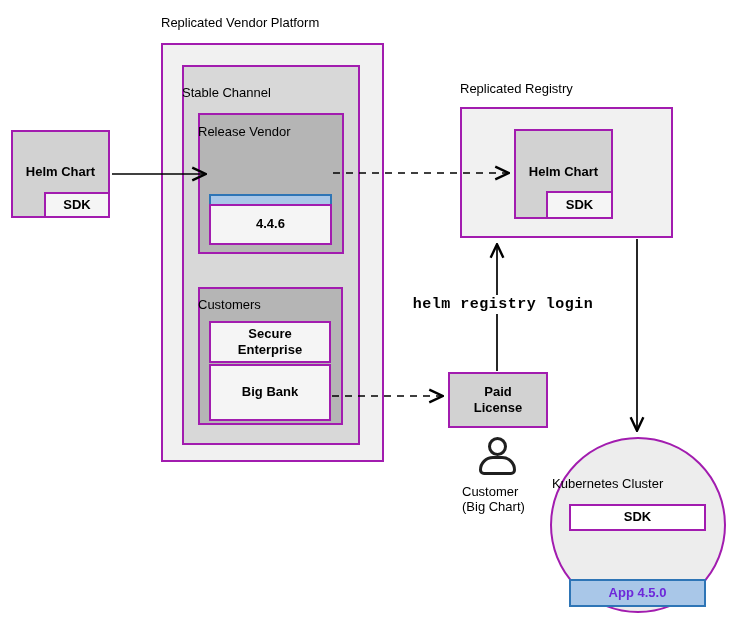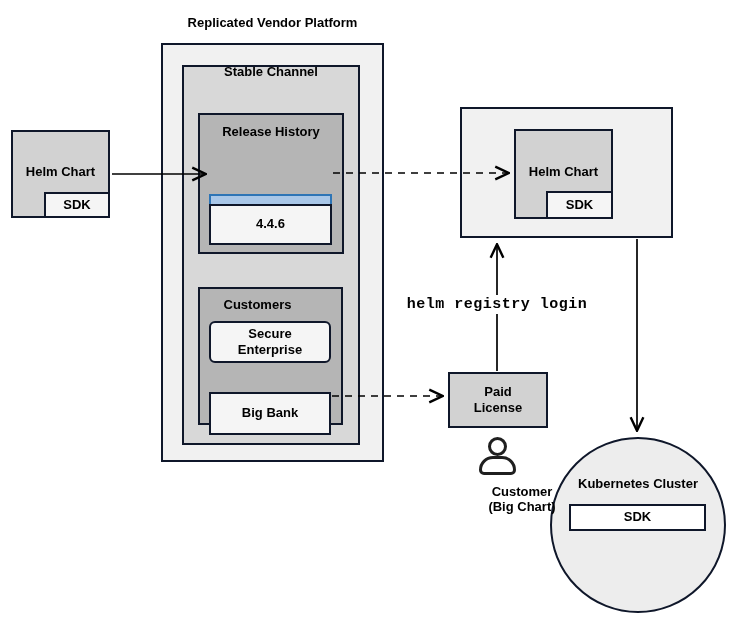--- a/index.html
+++ b/index.html
@@ -1,76 +1,78 @@
 <!DOCTYPE html>
 <html><head>
 <meta charset="utf-8">
 <style>
   html,body{margin:0;padding:0;background:#ffffff;}
   #canvas{
     position:relative;width:747px;height:634px;background:#ffffff;overflow:hidden;
     font-family:"Liberation Sans",sans-serif;color:#000;
   }
-  .box{position:absolute;box-sizing:border-box;border:2px solid #0f172a;}
+  .box{position:absolute;box-sizing:border-box;border:2px solid #a21caf;}
   .lbl{font-weight:bold;font-size:13px;line-height:1.25;text-align:center;}
   .flexc{display:flex;align-items:center;justify-content:center;text-align:center;}
-  .title{position:absolute;font-weight:bold;font-size:13px;text-align:center;}
+  .title{position:absolute;font-weight:normal;font-size:13px;text-align:left;}
   .fill-container{background:#f1f1f1;}
   .fill-channel{background:#d8d8d8;}
   .fill-group{background:#b5b5b5;}
   .fill-chart{background:#d2d2d2;}
   .fill-item{background:#f5f5f5;}
   .hl{background:#a9c7e8;border-color:#2e75b6;color:#6d28d9;margin-top:41px;}
   .mono{
     position:absolute;font-family:"Liberation Mono","DejaVu Sans Mono",monospace;
     font-weight:bold;font-size:15px;letter-spacing:.5px;background:#ffffff;
-    padding:1px 4px;white-space:nowrap;transform:translateX(-50%);
+    padding:1px 4px;white-space:nowrap;transform:translateX(-50%);margin-left:6px;
   }
   svg.wires{position:absolute;left:0;top:0;width:747px;height:634px;pointer-events:none;}
   .person-head{position:absolute;box-sizing:border-box;width:19px;height:19px;
     border:3px solid #1f1f1f;border-radius:50%;background:#fff;}
   .person-body{position:absolute;box-sizing:border-box;width:37px;height:19px;
     border:3px solid #1f1f1f;border-radius:14px 14px 5px 5px;background:#fff;}
 </style>
 </head>
 <body>
 
 <div id="canvas">
 
   <div class="title" style="left:161px;top:15px;width:223px;">Replicated Vendor Platform</div>
 
   <div class="box fill-container" style="left:161px;top:43px;width:223px;height:419px;"></div>
 
   <div class="box fill-channel" style="left:182px;top:65px;width:178px;height:380px;"></div>
-  <div class="title" style="left:182px;top:64px;width:178px;">Stable Channel</div>
+  <div class="title" style="left:182px;top:85px;width:178px;">Stable Channel</div>
 
   <div class="box fill-group" style="left:198px;top:113px;width:146px;height:141px;"></div>
-  <div class="title" style="left:198px;top:124px;width:146px;">Release History</div>
+  <div class="title" style="left:198px;top:124px;width:146px;">Release Vendor</div>
 
   <div class="box hl flexc lbl" style="left:209px;top:153px;width:123px;height:42px;">4.5.0</div>
   <div class="box fill-item flexc lbl" style="left:209px;top:204px;width:123px;height:41px;">4.4.6</div>
 
   <div class="box fill-group" style="left:198px;top:287px;width:145px;height:138px;"></div>
   <div class="title" style="left:198px;top:297px;width:119px;">Customers</div>
 
-  <div class="box fill-item flexc lbl" style="left:209px;top:321px;width:122px;height:42px;padding:0 16px;border-radius:6px;">Secure Enterprise</div>
-  <div class="box fill-item flexc lbl" style="left:209px;top:392px;width:122px;height:43px;">Big Bank</div>
+  <div class="box fill-item flexc lbl" style="left:209px;top:321px;width:122px;height:42px;padding:0 16px;">Secure Enterprise</div>
+  <div class="box fill-item flexc lbl" style="left:209px;top:364px;width:122px;height:57px;">Big Bank</div>
 
   <div class="box fill-chart flexc lbl" style="left:11px;top:130px;width:99px;height:88px;padding-bottom:4px;">Helm Chart</div>
   <div class="box fill-item flexc lbl" style="left:44px;top:192px;width:66px;height:26px;">SDK</div>
 
+  <div class="title" style="left:460px;top:81px;width:213px;">Replicated Registry</div>
   <div class="box fill-container" style="left:460px;top:107px;width:213px;height:131px;"></div>
   <div class="box fill-chart flexc lbl" style="left:514px;top:129px;width:99px;height:90px;padding-bottom:4px;">Helm Chart</div>
   <div class="box fill-item flexc lbl" style="left:546px;top:191px;width:67px;height:28px;">SDK</div>
 
   <div class="box fill-chart flexc lbl" style="left:448px;top:372px;width:100px;height:56px;padding:0 20px;">Paid License</div>
 
   <div class="box" style="left:550px;top:437px;width:176px;height:176px;border-radius:50%;background:#ededed;"></div>
   <div class="title" style="left:552px;top:476px;width:172px;font-size:13px;">Kubernetes Cluster</div>
   <div class="box flexc lbl" style="left:569px;top:504px;width:137px;height:27px;background:#ffffff;">SDK</div>
+  <div class="box hl flexc lbl" style="left:569px;top:538px;width:137px;height:28px;">App 4.5.0</div>
 
   <svg class="wires" viewBox="0 0 747 634">
     <defs>
       <marker id="oarrow" viewBox="0 0 12 12" refX="10.5" refY="6" markerWidth="10" markerHeight="10" orient="auto-start-reverse">
         <path d="M1.5,1.5 L11,6 L1.5,10.5" fill="none" stroke="#000" stroke-width="1.7"></path>
       </marker>
     </defs>
     <line x1="112" y1="174" x2="205" y2="174" stroke="#000" stroke-width="1.7" marker-end="url(#oarrow)"></line>
     <line x1="333" y1="173" x2="508" y2="173" stroke="#000" stroke-width="1.7" stroke-dasharray="7 6" marker-end="url(#oarrow)"></line>
     <line x1="332" y1="396" x2="442" y2="396" stroke="#000" stroke-width="1.7" stroke-dasharray="7 6" marker-end="url(#oarrow)"></line>

